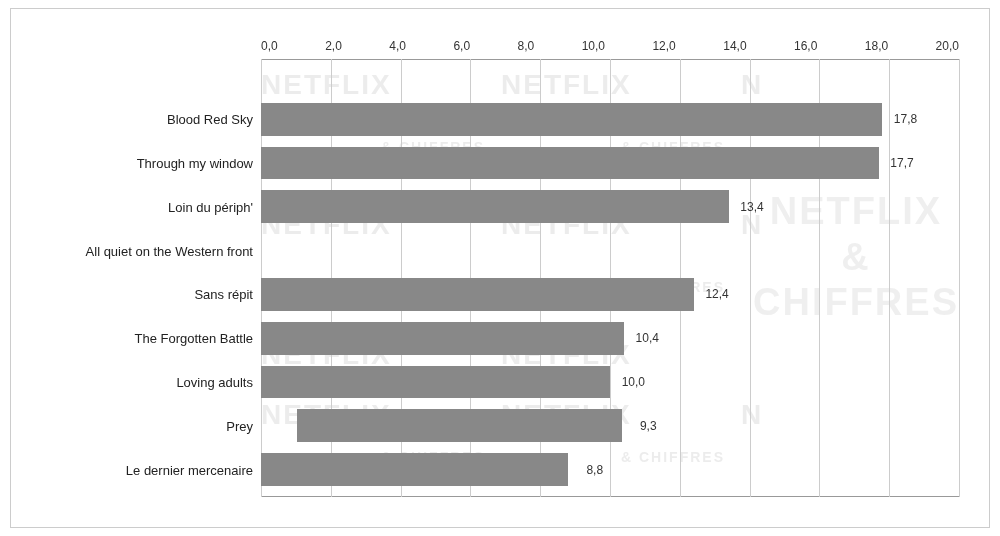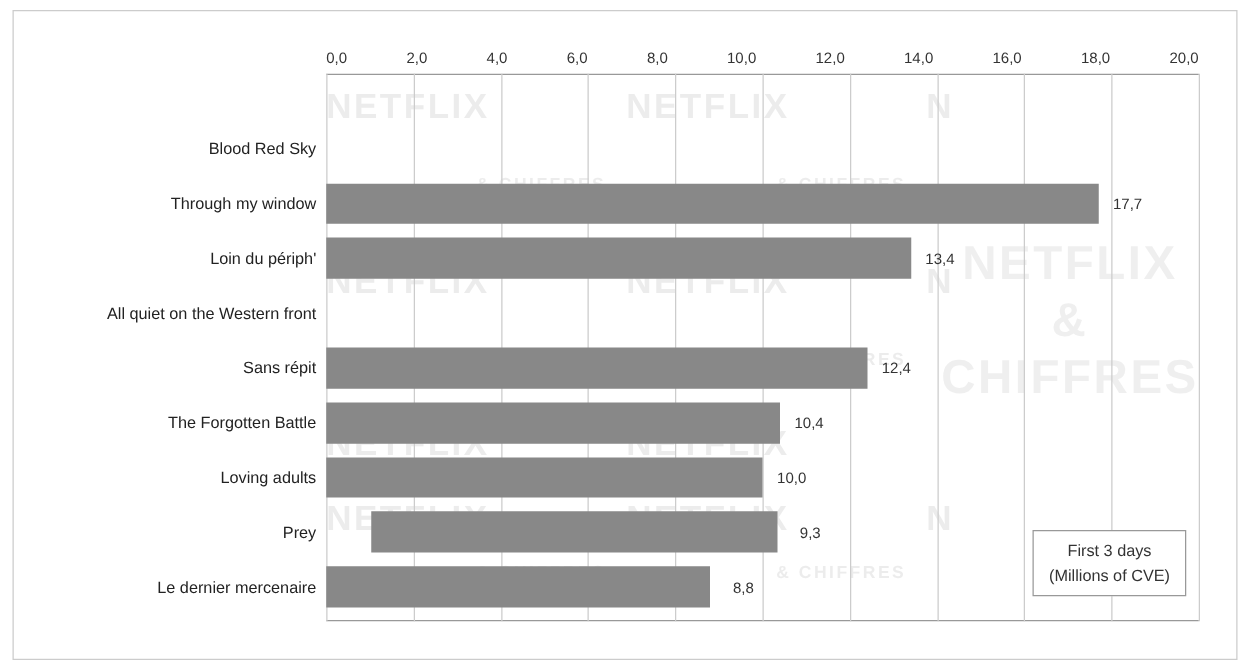--- a/index.html
+++ b/index.html
@@ -214,20 +214,23 @@
         <div class="grid-line" style="left: 30%;"></div>
         <div class="grid-line" style="left: 40%;"></div>
         <div class="grid-line" style="left: 50%;"></div>
         <div class="grid-line" style="left: 60%;"></div>
         <div class="grid-line" style="left: 70%;"></div>
         <div class="grid-line" style="left: 80%;"></div>
         <div class="grid-line" style="left: 90%;"></div>
         <div class="grid-line" style="left: 100%;"></div>
         <div class="bar-row" style="top: 10%; height: 7.5%; align-items: center;">
           <span class="row-label">Blood Red Sky</span>
+          <div class="bar bar-gray" style="width: 89%; height: 100%;">
+            <span class="bar-label">17,8</span>
+          </div>
         </div>
         <div class="bar-row" style="top: 20%; height: 7.5%;">
           <span class="row-label">Through my window</span>
           <div class="bar bar-gray" style="width: 88.5%; height: 100%;">
             <span class="bar-label">17,7</span>
           </div>
         </div>
         <div class="bar-row" style="top: 30%; height: 7.5%;">
           <span class="row-label">Loin du périph'</span>
           <div class="bar bar-gray" style="width: 67%; height: 100%; padding-left: 18px;">
@@ -262,18 +265,14 @@
           </div>
         </div>
         <div class="bar-row" style="top: 90%; height: 7.5%;">
           <span class="row-label">Le dernier mercenaire</span>
           <div class="bar bar-gray" style="width: 44%; height: 100%;">
             <span class="bar-label">8,8</span>
           </div>
         </div>
       </div>
 
-    <div class="legend-box">
-      <span>First 3 days</span><br>
-      <span>(Millions of CVE)</span>
-    </div>
   </div>
 </div>
 
 </body></html>

